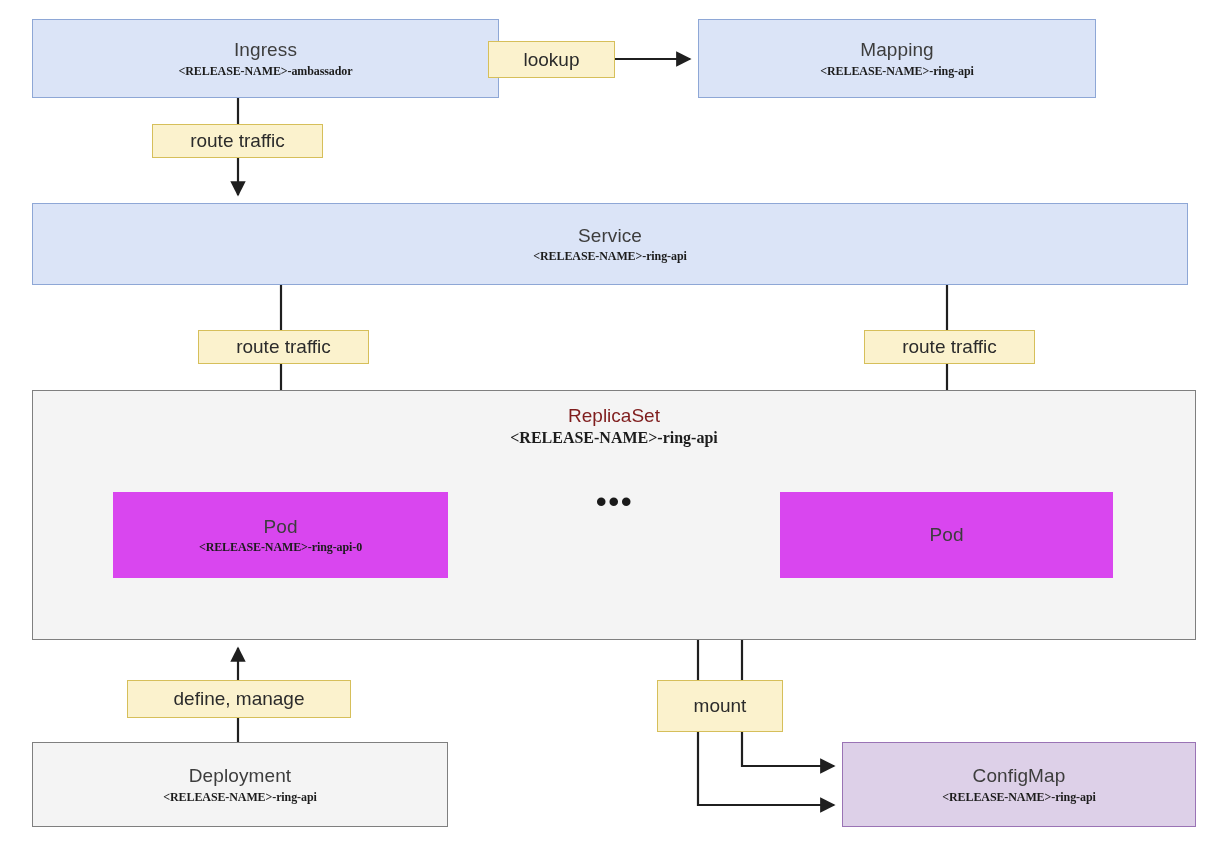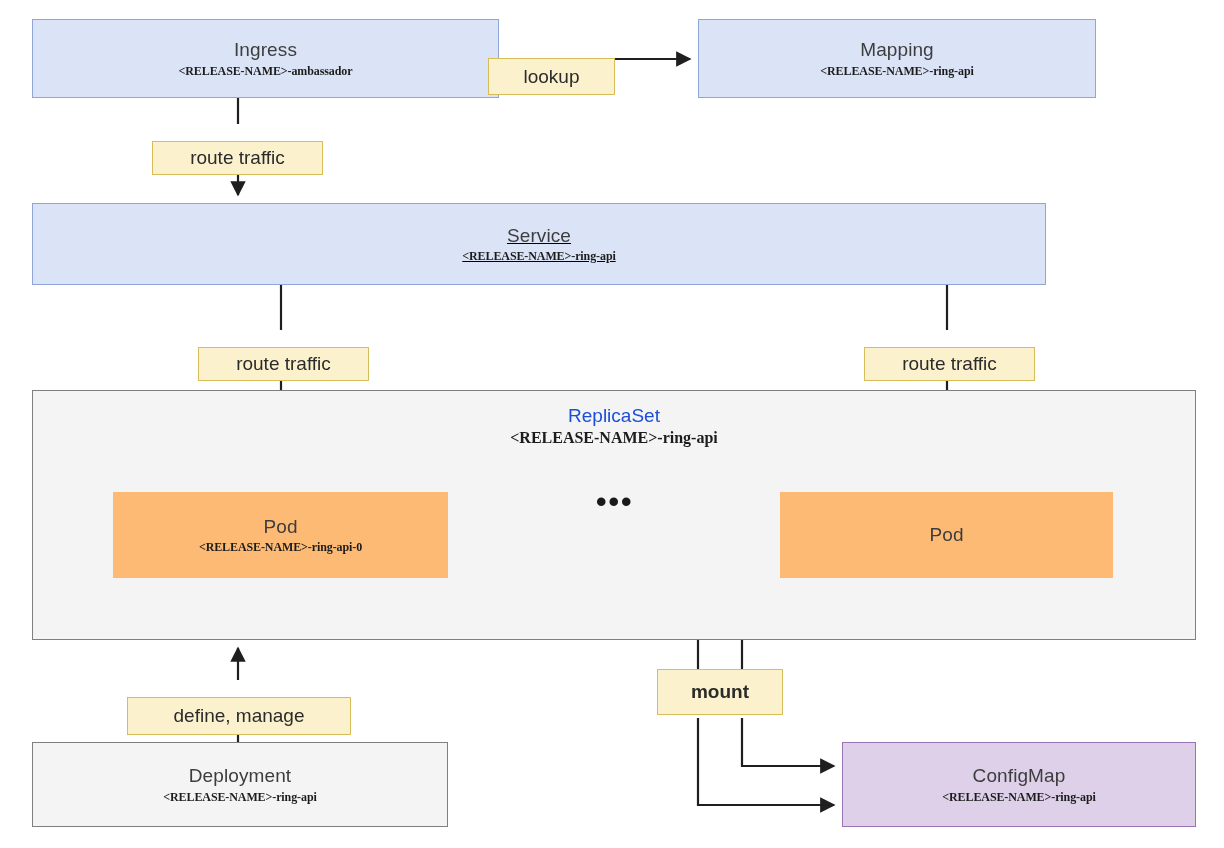--- a/index.html
+++ b/index.html
@@ -47,21 +47,21 @@
     font-weight: bold;
     color: #1c1c1c;
     margin-top: 2px;
     letter-spacing: -0.1px;
   }
   .n-blue {
     background: #dbe4f7;
     border: 1px solid #8ea7d6;
   }
   .n-orange {
-    background: #fdba74;
+    background: #d946ef;
     border: 1px solid #d6a githubb;
     border-color: #d3a129;
   }
   .n-gray {
     background: #f4f4f4;
     border: 1px solid #7f7f7f;
   }
   .n-purple {
     background: #ddd0e8;
     border: 1px solid #9a73b5;
@@ -74,42 +74,41 @@
   }
   .group-label {
     position: absolute;
     left: 0;
     right: 0;
     text-align: center;
     line-height: 1.18;
   }
   .group-label .t1 {
     font-size: 19px;
-    color: #1d4ed8;
+    color: #7f1d1d;
   }
   .group-label .t2 {
     font-family: "Liberation Serif", serif;
     font-size: 16px;
     font-weight: bold;
     color: #1c1c1c;
     margin-top: 2px;
   }
   .edge-label {
     position: absolute;
     box-sizing: border-box;
     background: #fbf2cd;
     border: 1px solid #d6bf5a;
     display: flex;
     align-items: center;
     justify-content: center;
     font-size: 19px;
     color: #2b2b2b;
     white-space: nowrap;
     padding: 0 10px;
-    margin-top: 17px;
   }
   .ellipsis {
     position: absolute;
     font-size: 30px;
     font-weight: bold;
     color: #1a1a1a;
     line-height: 1;
     letter-spacing: 2px;
   }
 </style>
@@ -173,21 +172,21 @@
   <div class="node n-blue" style="left:32px; top:19px; width:467px; height:79px;">
     <div class="t1">Ingress</div>
     <div class="t2">&lt;RELEASE-NAME&gt;-ambassador</div>
   </div>
 
   <div class="node n-blue" style="left:698px; top:19px; width:398px; height:79px;">
     <div class="t1">Mapping</div>
     <div class="t2">&lt;RELEASE-NAME&gt;-ring-api</div>
   </div>
 
-  <div class="node n-blue" style="left:32px; top:203px; width:1014px; height:82px;text-decoration:underline;">
+  <div class="node n-blue" style="left:32px; top:203px; width:1156px; height:82px;">
     <div class="t1">Service</div>
     <div class="t2">&lt;RELEASE-NAME&gt;-ring-api</div>
   </div>
 
   <div class="node n-orange" style="left:113px; top:492px; width:335px; height:86px;">
     <div class="t1">Pod</div>
     <div class="t2">&lt;RELEASE-NAME&gt;-ring-api-0</div>
   </div>
 
   <div class="node n-orange" style="left:780px; top:492px; width:333px; height:86px;">
@@ -207,15 +206,15 @@
   <div class="edge-label" style="left:488px; top:41px; width:127px; height:37px;">lookup</div>
 
   <div class="edge-label" style="left:152px; top:124px; width:171px; height:34px;">route traffic</div>
 
   <div class="edge-label" style="left:198px; top:330px; width:171px; height:34px;">route traffic</div>
 
   <div class="edge-label" style="left:864px; top:330px; width:171px; height:34px;">route traffic</div>
 
   <div class="edge-label" style="left:127px; top:680px; width:224px; height:38px;">define, manage</div>
 
-  <div class="edge-label" style="left:657px; top:652px; width:126px; height:46px;font-weight:bold;">mount</div>
+  <div class="edge-label" style="left:657px; top:680px; width:126px; height:52px;">mount</div>
 
 </div>
 
 </body></html>

